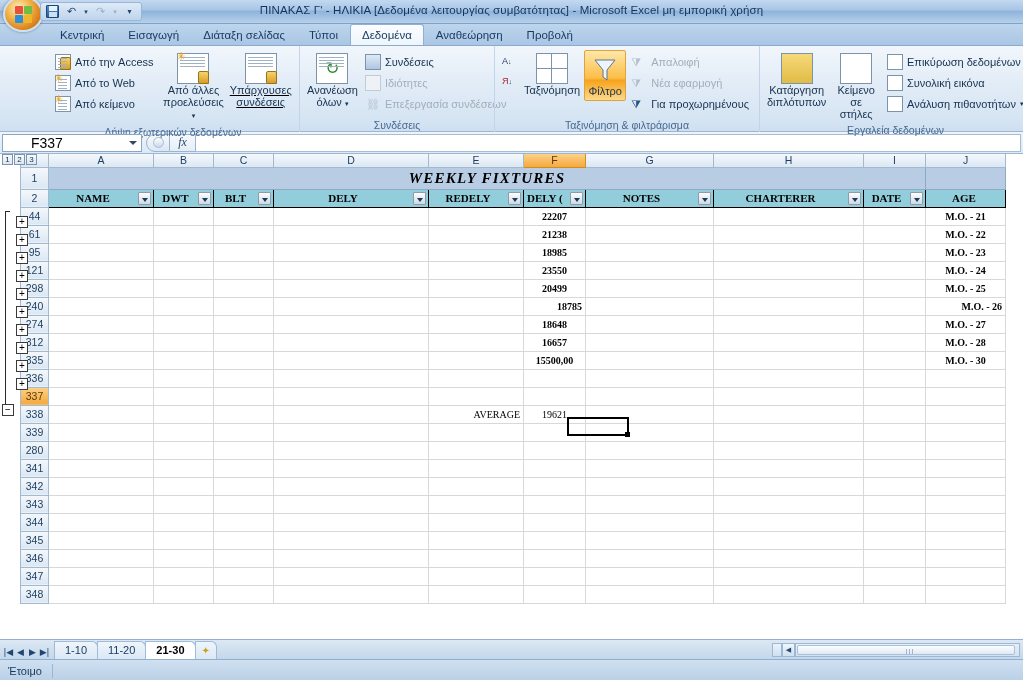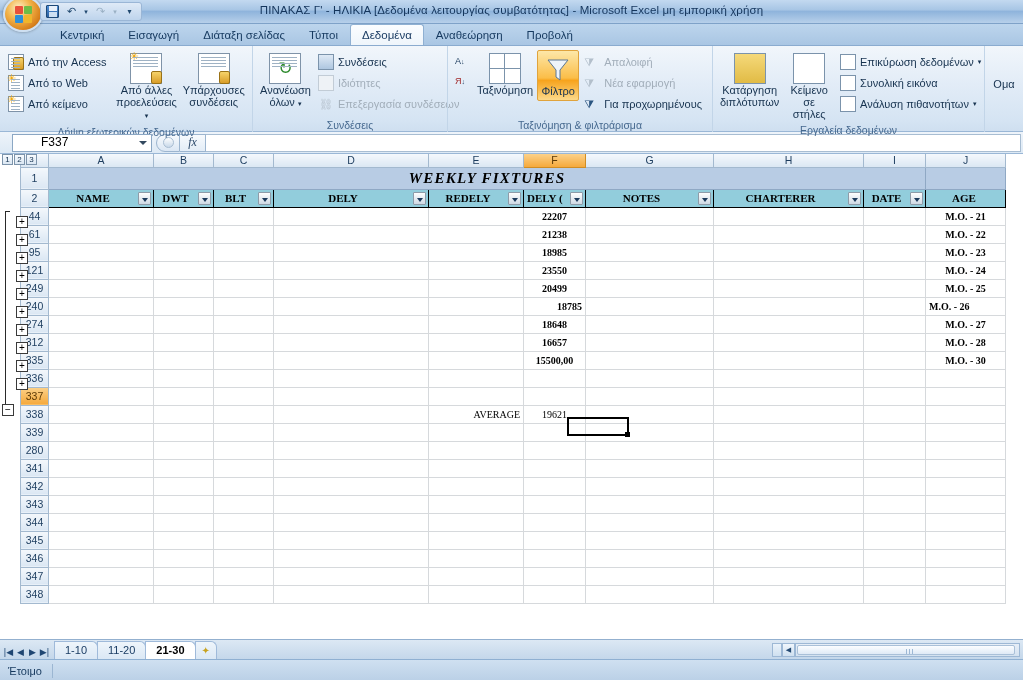--- a/index.html
+++ b/index.html
@@ -101,23 +101,23 @@
     background:linear-gradient(to bottom,#f6d36a,#d99d28); border:1px solid #9a7216; border-radius:2px;}
   .star{ position:absolute; left:-2px; top:-2px; color:#f0a500; font-size:11px; line-height:9px;}
 
   
   .fbar {
     height: 22px; display: flex; align-items: center;
     background: linear-gradient(to bottom,#eef4fa,#dde9f5);
     border-bottom: 1px solid #9ab7d6;
   }
   .namebox {
-    width: 140px; height: 18px; margin-left: 12px; background: #fff;
+    width: 140px; height: 18px; margin-left: 2px; background: #fff;
     border: 1px solid #8ba7c4; display: flex; align-items: flex-start;
-    font-size: 12px; color: #000; padding-left: 28px; position: relative; cursor: text;
+    font-size: 14px; color: #000; padding-left: 28px; position: relative; cursor: text;
   }
   .namebox .arrow { position:absolute; right:4px; top:6px; width:0;height:0;
     border-left:4px solid transparent;border-right:4px solid transparent;border-top:4px solid #33495f;}
   .fx-wrap { display:flex; align-items:center; gap:0; margin-left:4px;}
   .fx-btn { width:24px;height:18px; display:flex;align-items:center;justify-content:center;
     background:linear-gradient(to bottom,#f7fafd,#dbe7f4); border:1px solid #9cb5cf;
     border-radius:9px 0 0 9px; cursor:pointer;}
   .fx-ball{width:11px;height:11px;border-radius:50%;background:linear-gradient(to bottom,#fdfefe,#c9d9ea);border:1px solid #a8bdd2;}
   .fx-lbl{width:26px;height:18px;display:flex;align-items:center;justify-content:center;
     font-family:"Liberation Serif",serif;font-style:italic;font-size:12px;color:#2c4a6b;
@@ -232,21 +232,21 @@
   <div class="tab">Εισαγωγή</div>
   <div class="tab">Διάταξη σελίδας</div>
   <div class="tab">Τύποι</div>
   <div class="tab active">Δεδομένα</div>
   <div class="tab">Αναθεώρηση</div>
   <div class="tab">Προβολή</div>
 </div>
 
 <div class="ribbon">
 
-  <div class="rgroup" style="width:252px;">
+  <div class="rgroup" style="width:252px;margin-left:47px;">
     <div class="rg-body">
       <div class="col-small" style="width:110px;">
         <div class="sbtn">
           <span class="ico ic16 doc">
               <span class="dbcyl"></span>
             </span>
           <span>Από την Access</span>
         </div>
         <div class="sbtn">
           <span class="ico ic16 doc">
@@ -262,21 +262,21 @@
         </div>
       </div>
       <div class="bbtn" style="width:64px;">
         <span class="ico ic32 doc">
             <span class="dbcyl"></span>
             <span class="star">✳</span>
           </span>
         <span class="cap">Από άλλες</span>
         <span class="cap"><span>προελεύσεις</span> <span style="font-size:7px;">▾</span></span>
       </div>
-      <div class="bbtn" style="width:68px;">
+      <div class="bbtn" style="width:68px;text-decoration:underline;">
         <span class="ico ic32 doc">
             <span class="dbcyl"></span>
           </span>
         <span class="cap">Υπάρχουσες</span>
         <span class="cap">συνδέσεις</span>
       </div>
     </div>
     <div class="rg-label">Λήψη εξωτερικών δεδομένων</div>
   </div>
 
@@ -513,21 +513,21 @@
           <td class="cell topbar"></td>
           <td class="cell topbar"></td>
           <td class="cell topbar"></td>
           <td class="cell datacell rate" style="text-align:center;">23550</td>
           <td class="cell topbar"></td>
           <td class="cell topbar"></td>
           <td class="cell topbar"></td>
           <td class="cell datacell age" style="text-align:center;">M.O. - 24</td>
         </tr>
         <tr>
-          <td class="rowhdr">249</td>
+          <td class="rowhdr">298</td>
           <td class="cell topbar"></td>
           <td class="cell topbar"></td>
           <td class="cell topbar"></td>
           <td class="cell topbar"></td>
           <td class="cell topbar"></td>
           <td class="cell datacell rate" style="text-align:center;">20499</td>
           <td class="cell topbar"></td>
           <td class="cell topbar"></td>
           <td class="cell topbar"></td>
           <td class="cell datacell age" style="text-align:center;">M.O. - 25</td>
@@ -536,21 +536,21 @@
           <td class="rowhdr">240</td>
           <td class="cell topbar"></td>
           <td class="cell topbar"></td>
           <td class="cell topbar"></td>
           <td class="cell topbar"></td>
           <td class="cell topbar"></td>
           <td class="cell datacell rate" style="text-align:right;">18785</td>
           <td class="cell topbar"></td>
           <td class="cell topbar"></td>
           <td class="cell topbar"></td>
-          <td class="cell datacell age" style="text-align:left;">M.O. - 26</td>
+          <td class="cell datacell age" style="text-align:right;">M.O. - 26</td>
         </tr>
         <tr>
           <td class="rowhdr">274</td>
           <td class="cell topbar"></td>
           <td class="cell topbar"></td>
           <td class="cell topbar"></td>
           <td class="cell topbar"></td>
           <td class="cell topbar"></td>
           <td class="cell datacell rate" style="text-align:center;">18648</td>
           <td class="cell topbar"></td>

